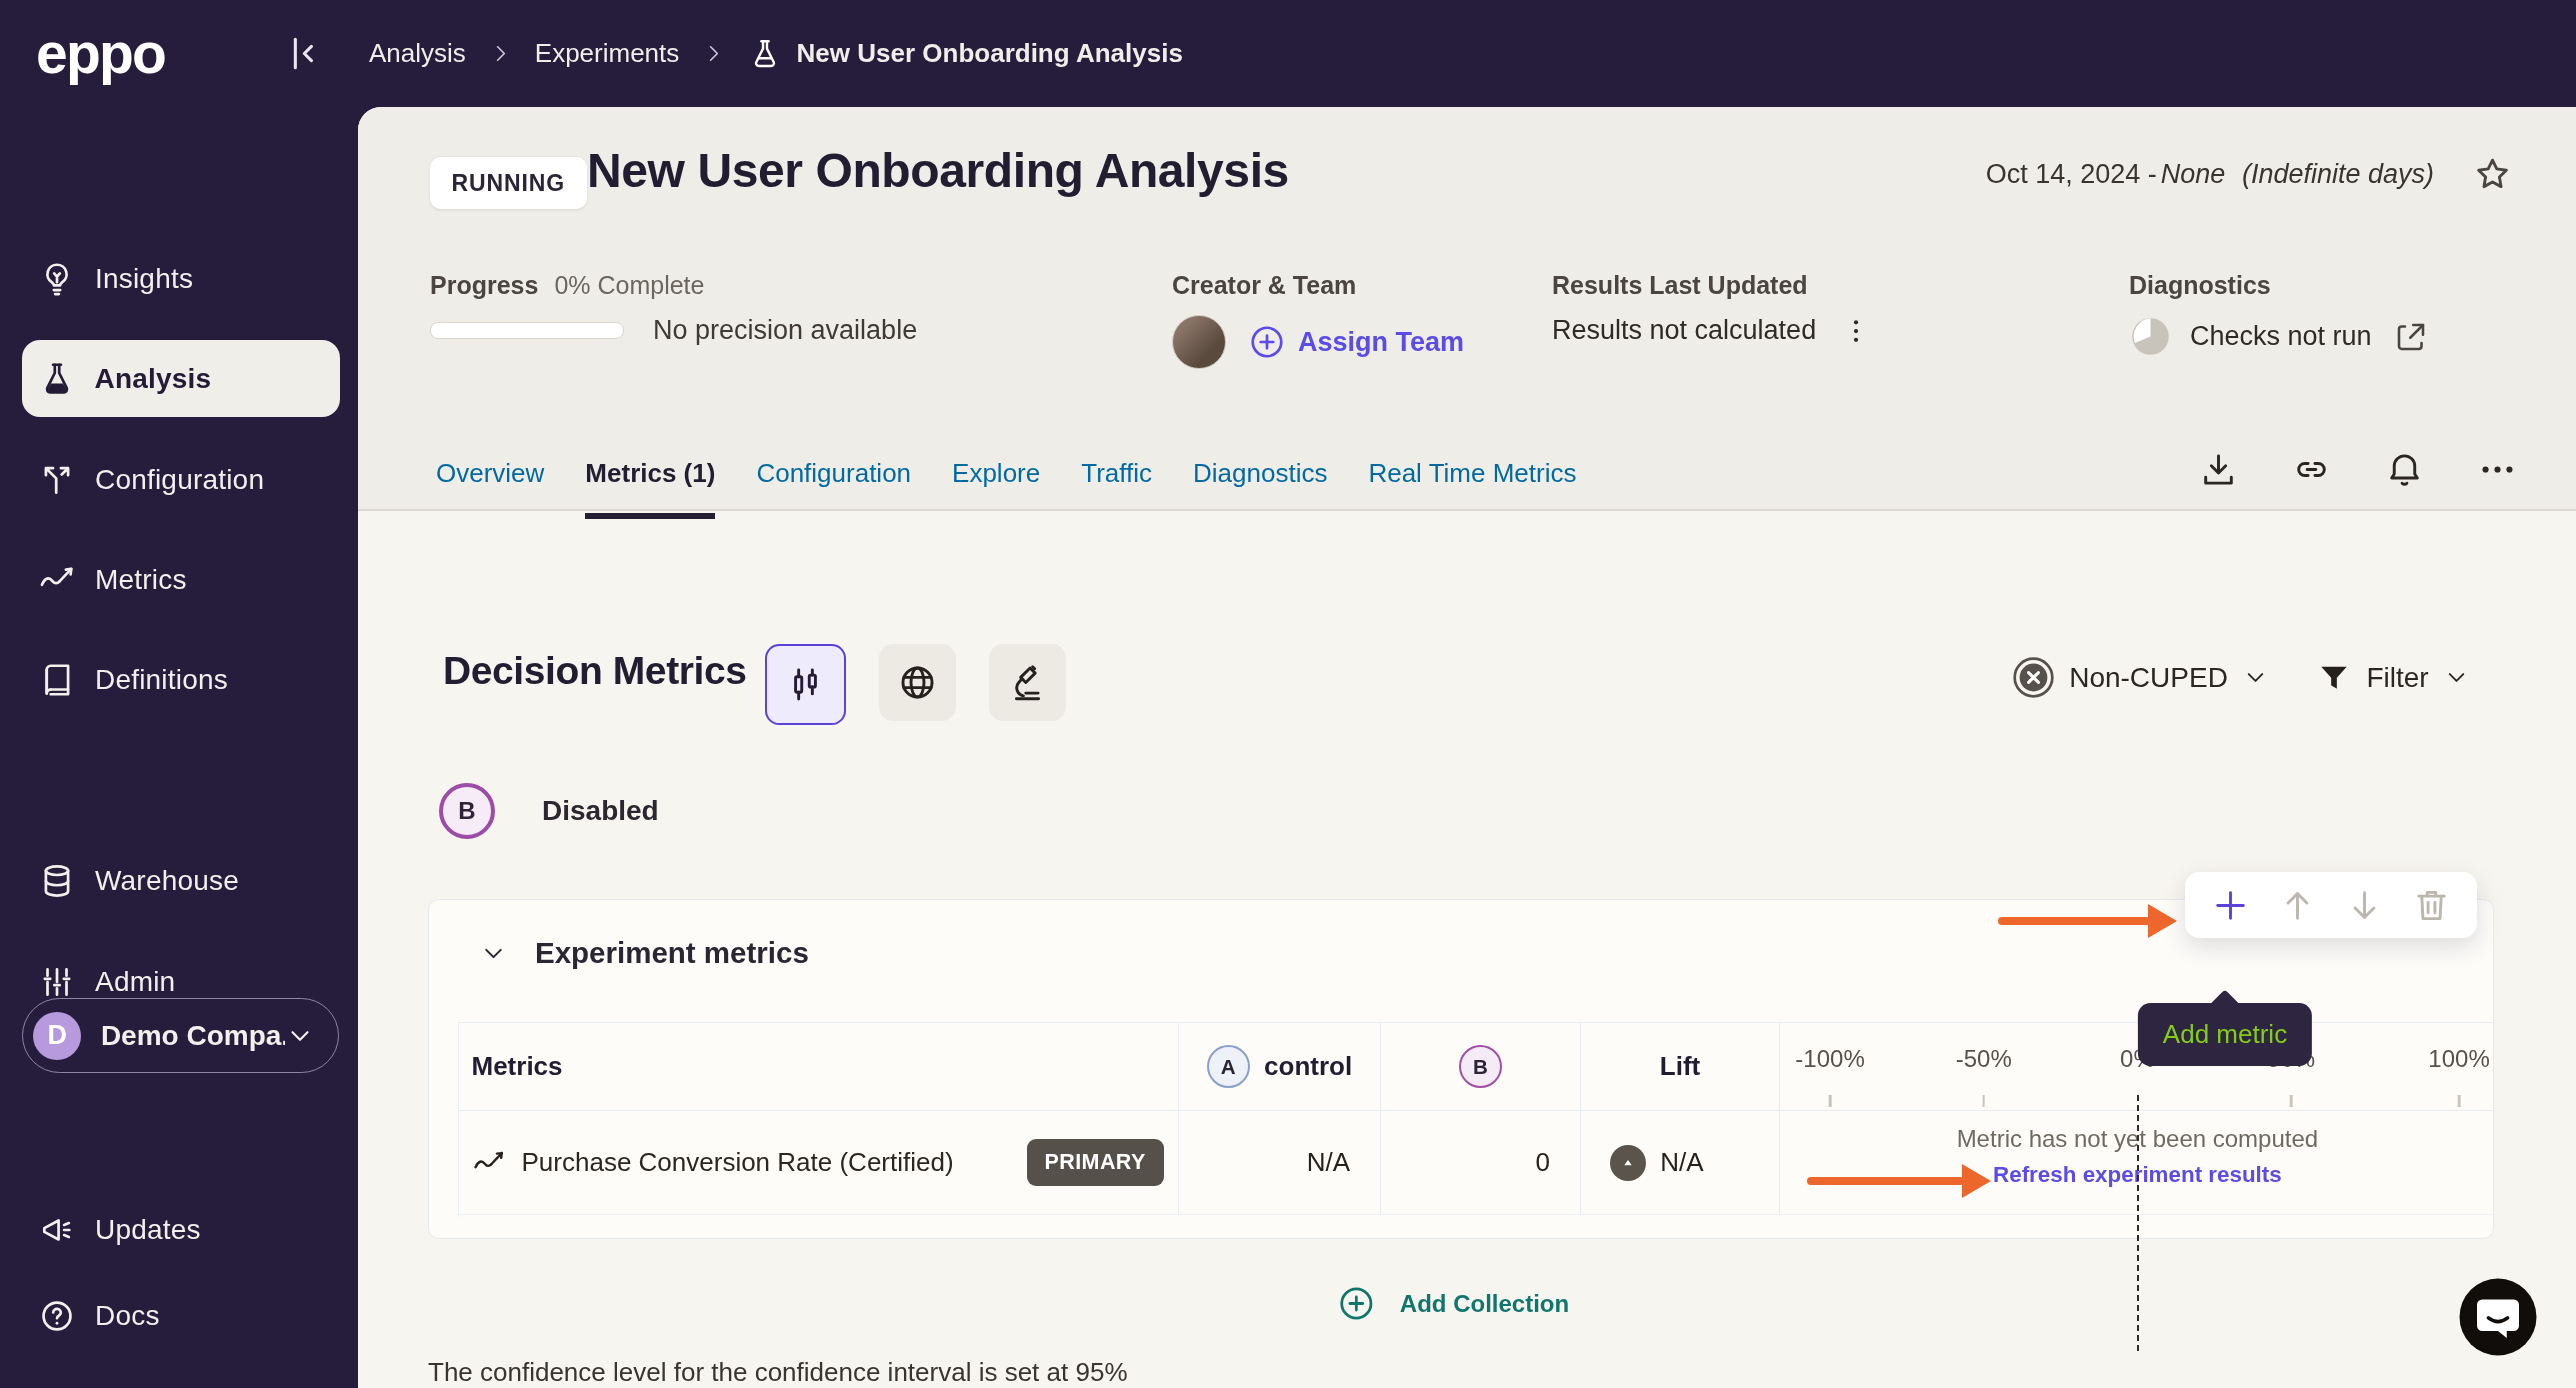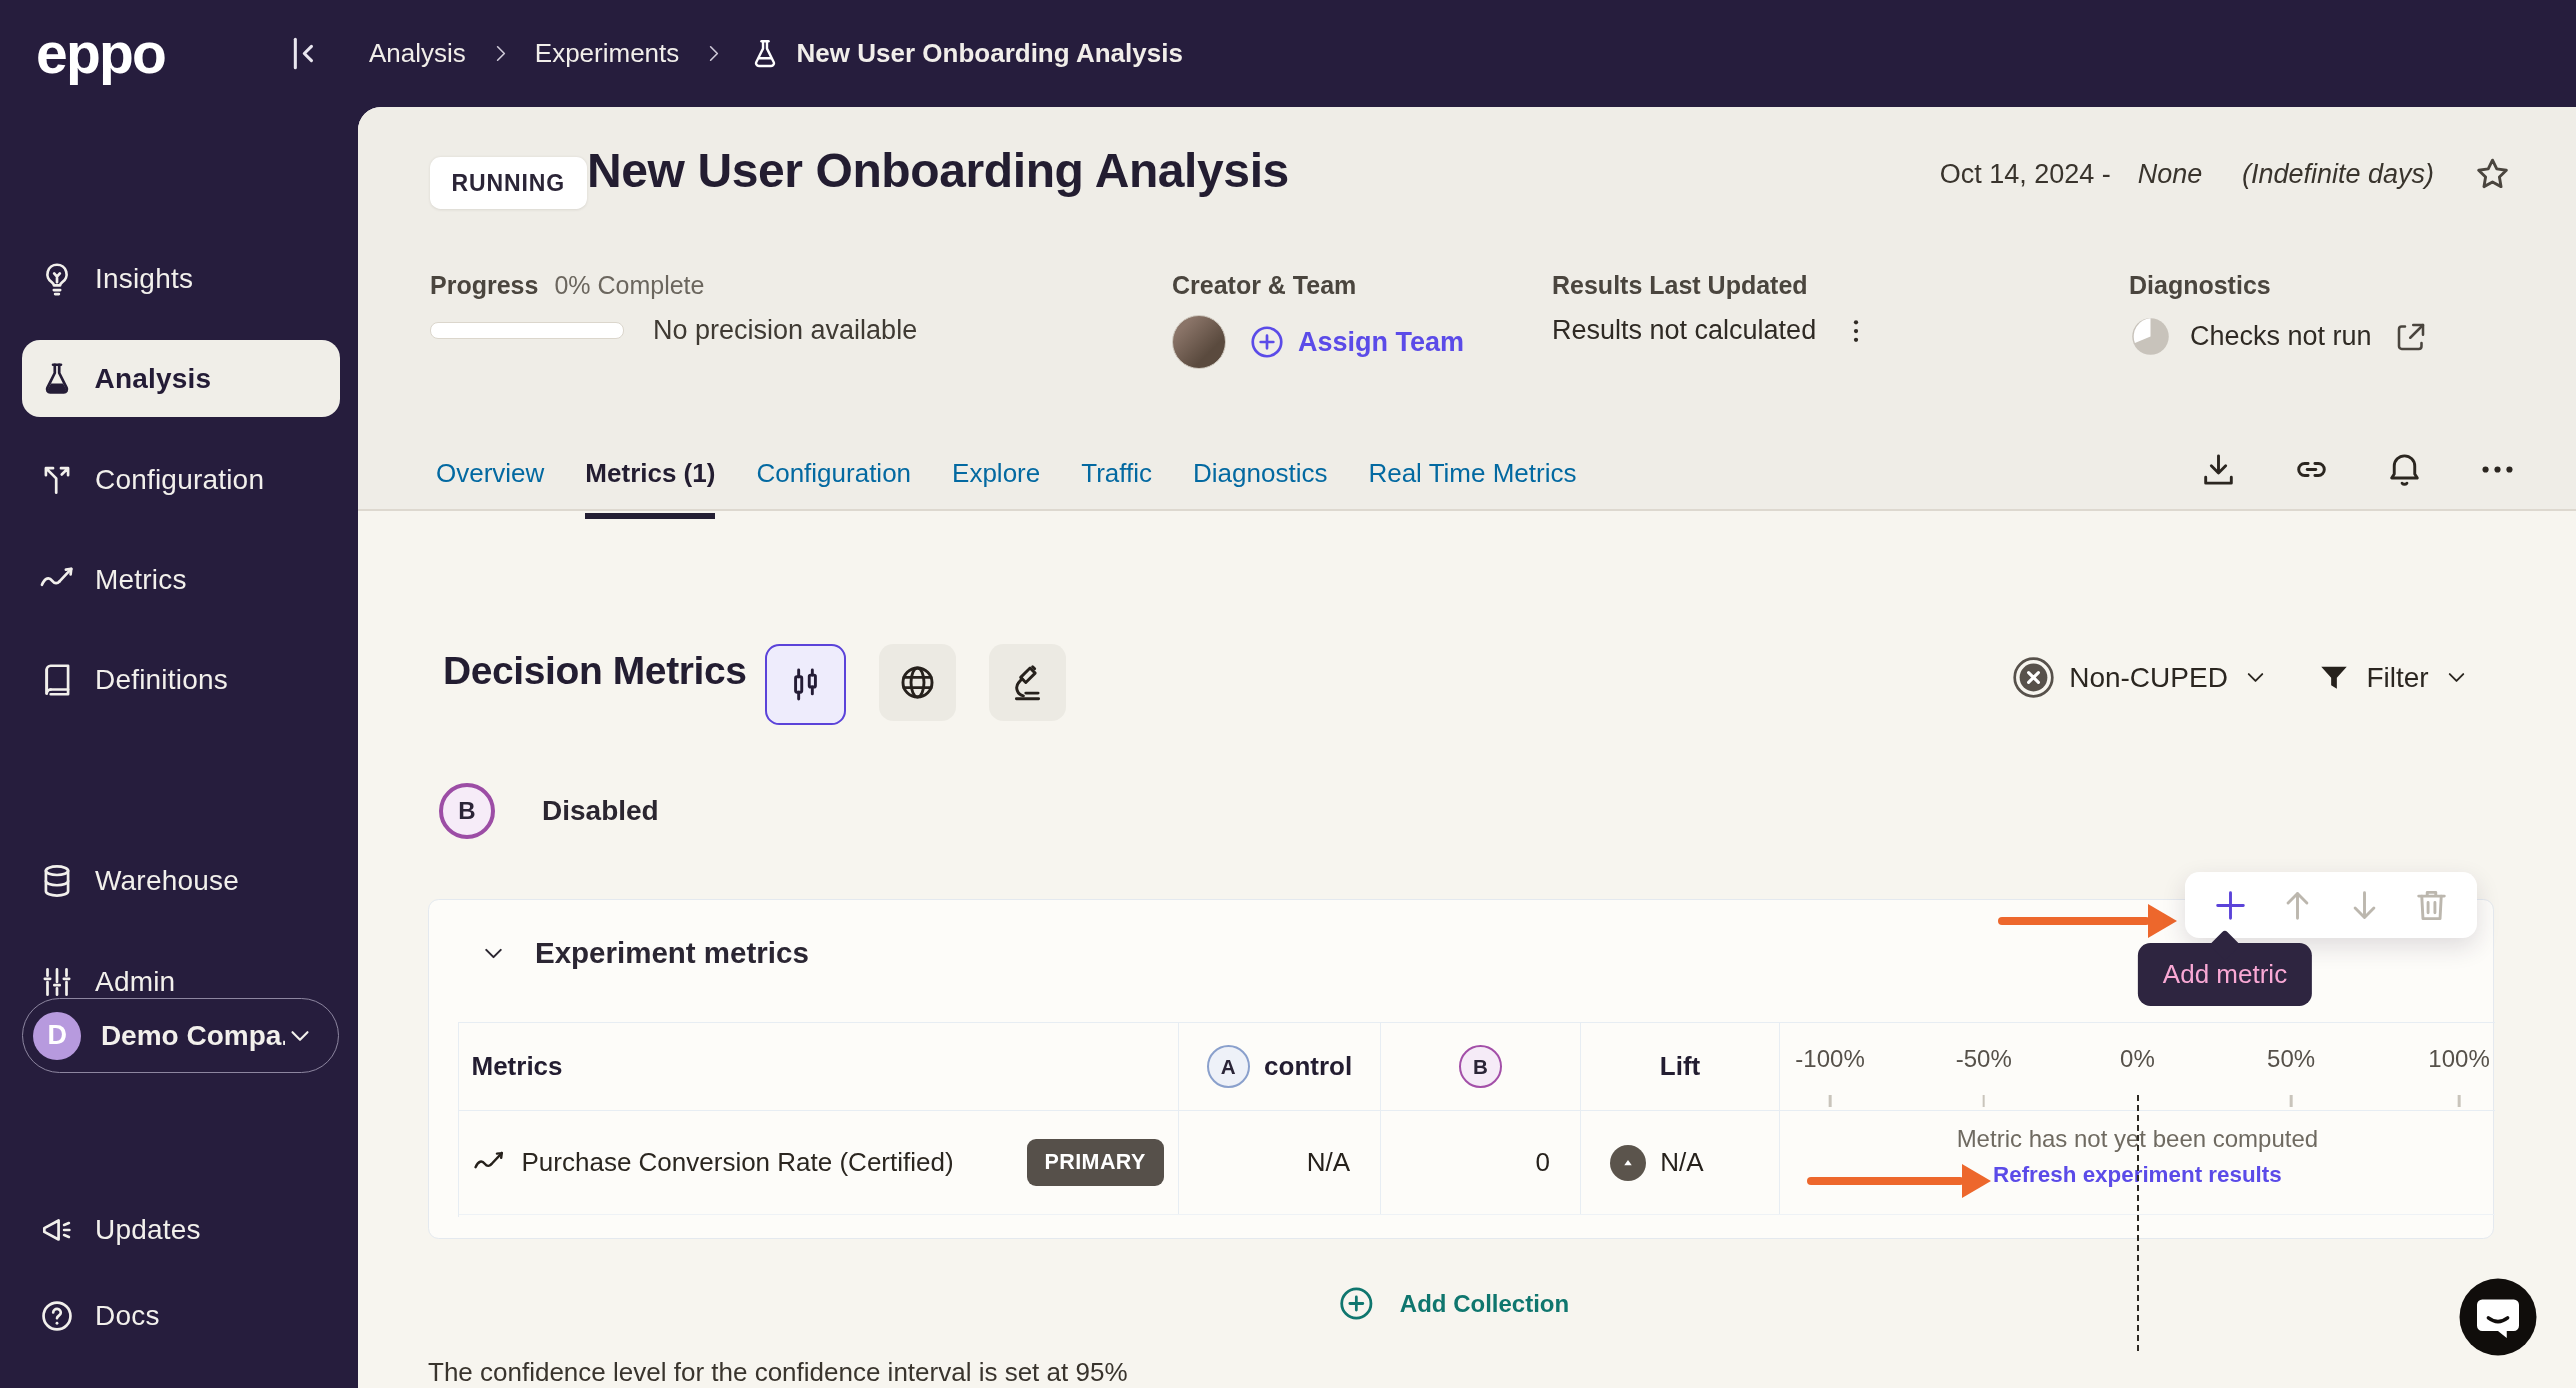--- a/index.html
+++ b/index.html
@@ -29,21 +29,21 @@
   .ws-avatar{margin-left:10.7px;width:48px;height:48px;border-radius:50%;background:#b79ade;color:#ffffff;font-size:27px;font-weight:700;display:flex;align-items:center;justify-content:center;}
   .ws-name{margin-left:19.7px;font-size:28px;font-weight:600;color:#f2f0ec;flex:1;white-space:nowrap;overflow:hidden;}
   .ws-chev{width:30px;height:30px;margin-right:23px;color:#f2f0ec;}
 
   
   .main{position:absolute;left:358px;top:107px;width:2218px;height:1281px;background:#f7f5ef;border-top-left-radius:23px;overflow:hidden;}
   .header-zone{position:absolute;left:0;top:0;width:2218px;height:403px;background:#efede7;}
   .status-badge{position:absolute;left:72px;top:50px;background:#ffffff;border-radius:10.7px;padding:12.5px 21.5px;font-size:23px;font-weight:600;letter-spacing:0.9px;color:#2b2537;box-shadow:0 0.9px 2.7px rgba(40,30,20,.10);}
   .page-title{position:absolute;left:229px;top:36px;font-size:48px;font-weight:600;color:#231d31;letter-spacing:-0.4px;}
   .head-right{position:absolute;right:63px;top:47px;display:flex;align-items:center;gap:38px;}
-  .date-text{font-size:27px;color:#39342d;display:flex;gap:27px;align-items:baseline;}
+  .date-text{font-size:27px;color:#39342d;display:flex;gap:4px;align-items:baseline;}
   .date-none,.date-dur{font-style:italic;}
   .date-dur{margin-left:12.5px;}
   .star-btn{width:41px;height:41px;color:#4a453e;cursor:pointer;}
 
   .hcol-label{position:absolute;top:164px;font-size:25px;font-weight:700;color:#4a453e;display:flex;gap:16px;align-items:baseline;}
   .hcol-label .sub{font-weight:400;color:#6b665e;}
   .hcol-value{position:absolute;top:208px;display:flex;align-items:center;}
   .pbar{width:192px;height:14.3px;background:#ffffff;border:0.9px solid #dbd6cc;border-radius:8px;}
   .pbar-note{margin-left:29px;font-size:27px;color:#3f3a33;}
   .creator-avatar{width:52px;height:52px;border-radius:50%;background:linear-gradient(135deg,#8a7468 20%,#5a4a3e 70%);border:0.9px solid #cdc7bd;}
@@ -77,21 +77,21 @@
 
   .variant-banner{position:absolute;left:81px;top:676px;display:flex;align-items:center;gap:47px;}
   .vb-circle{width:48px;height:48px;border-radius:50%;background:#f6ecf8;border:4.5px solid #9c4da5;color:#2b2537;font-size:24px;font-weight:600;display:flex;align-items:center;justify-content:center;}
   .vb-label{font-size:28px;font-weight:700;color:#2b2630;}
 
   
   .mtoolbar{position:absolute;left:1827px;top:765px;width:292px;height:66px;background:#ffffff;border-radius:14.3px;box-shadow:0 9px 25px rgba(40,30,60,.14);display:flex;align-items:center;justify-content:space-around;padding:0 12.5px;box-sizing:border-box;z-index:6;}
   .mtb{width:41px;height:41px;cursor:pointer;}
   .mtb.add{color:#5b43d9;}
   .mtb.dim{color:#bcb7ae;}
-  .tooltip{position:absolute;left:1867px;top:836px;transform:translateX(-50%);background:#2e2540;color:#f9a8d4;font-size:26px;border-radius:12.5px;padding:16px 25px;white-space:nowrap;z-index:6;}
+  .tooltip{position:absolute;left:1867px;top:896px;transform:translateX(-50%);background:#2e2540;color:#84cc16;font-size:26px;border-radius:12.5px;padding:16px 25px;white-space:nowrap;z-index:6;}
   .tooltip::before{content:"";position:absolute;left:50%;top:-9px;transform:translateX(-50%) rotate(45deg);width:21.5px;height:21.5px;background:#2e2540;border-radius:3.6px;}
   .o-arrow{position:absolute;height:8px;background:#ed672c;border-radius:4.5px;z-index:5;}
   .o-arrow::after{content:"";position:absolute;right:-27px;top:50%;transform:translateY(-50%);width:0;height:0;border-left:29px solid #ed672c;border-top:17px solid transparent;border-bottom:17px solid transparent;}
   .arrow1{left:1640px;top:810px;width:152px;}
 
   
   .card{position:absolute;left:70px;top:792px;width:2066px;height:340px;background:#fdfcf9;border:1.8px solid #e4e9ef;border-radius:10.7px;box-sizing:border-box;}
   .group-head{position:absolute;left:50px;top:36px;display:flex;align-items:center;gap:27px;}
   .group-chev{width:29px;height:29px;color:#2b2630;cursor:pointer;}
   .group-title{font-size:29.5px;font-weight:600;color:#2b2633;}

